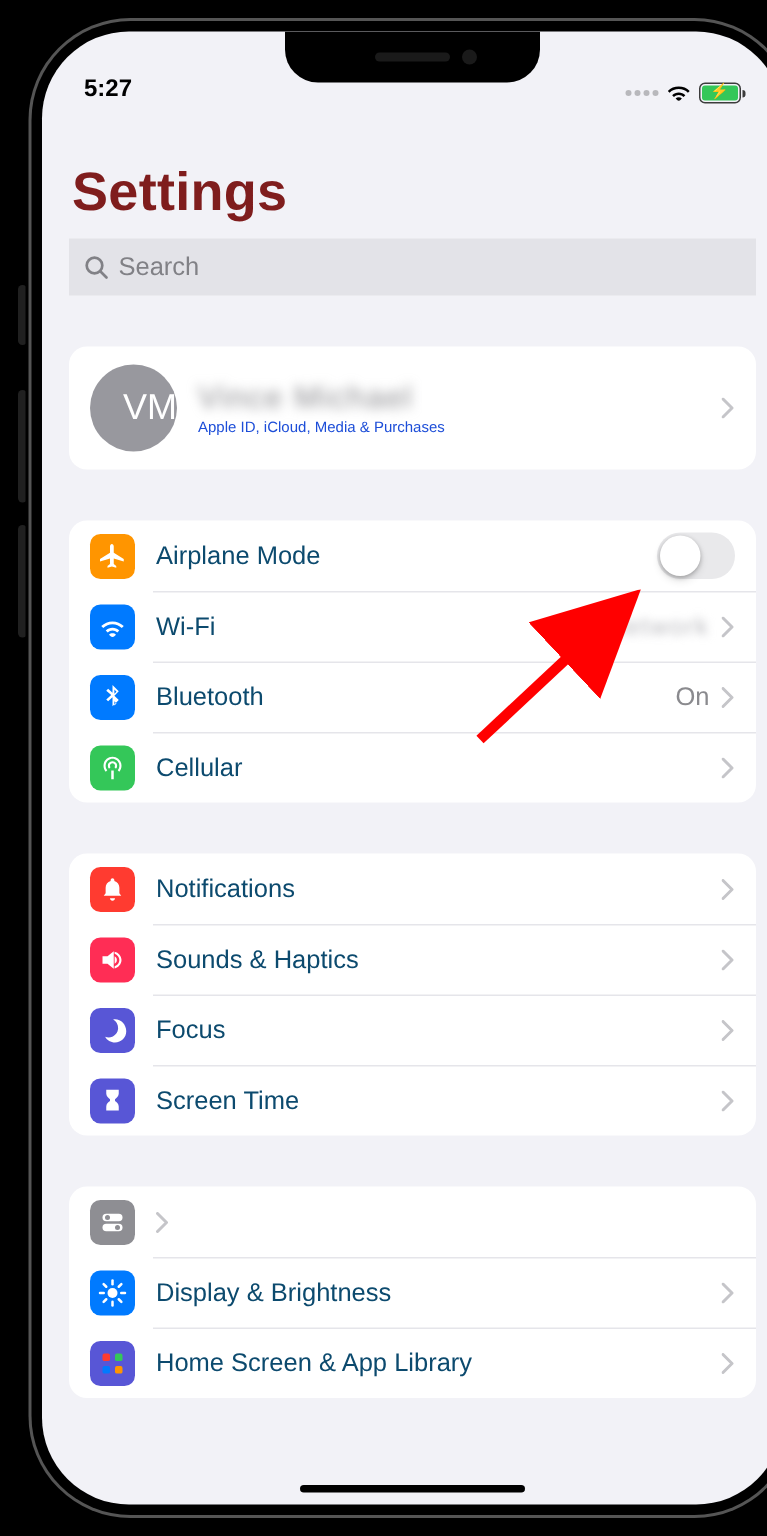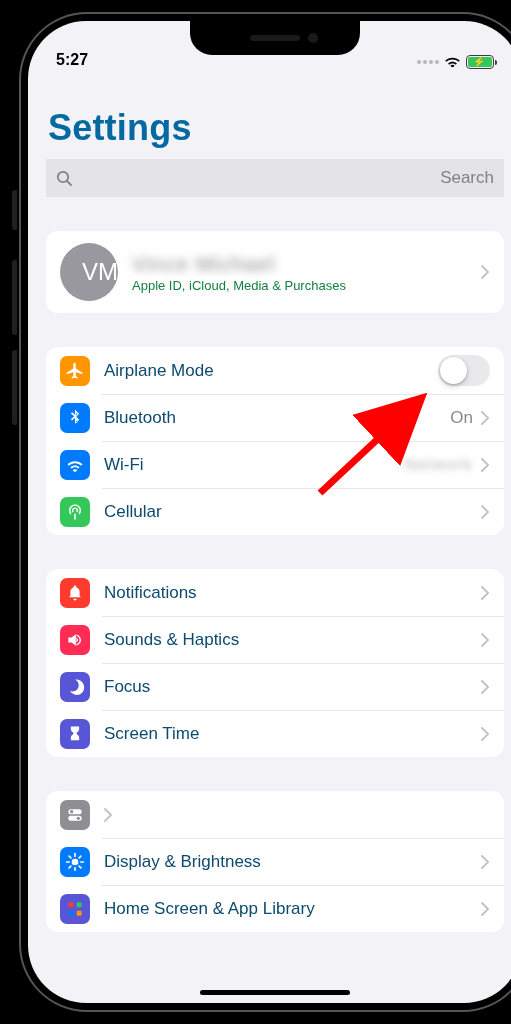--- a/index.html
+++ b/index.html
@@ -28,44 +28,44 @@
   .status-bar { position:relative; height:48px; padding:0 28px; display:flex; align-items:flex-end; justify-content:space-between; font-size:16px; font-weight:600; color:#000; }
   .status-right { display:flex; align-items:center; gap:5px; }
   .dots { display:flex; gap:2px; }
   .dots span { width:4px; height:4px; background:#b8b8bc; border-radius:50%; }
   .battery { width:28px; height:14px; border:1.5px solid #3c3c3c; border-radius:4px; position:relative; }
   .battery::after { content:""; position:absolute; right:-4px; top:4px; width:2px; height:5px; background:#3c3c3c; border-radius:0 2px 2px 0; }
   .battery .fill { position:absolute; left:1px; top:1px; bottom:1px; right:1px; background:#34c759; border-radius:2px; }
   .bolt { position:absolute; left:50%; top:50%; transform:translate(-50%,-50%); color:#fff; font-size:10px; line-height:1; }
 
   .content { position:absolute; top:48px; left:0; right:0; bottom:0; overflow:hidden; padding:0 18px; }
-  h1.title { font-size:36px; font-weight:700; letter-spacing:0.2px; color:#0369a1; margin:38px 0 10px 2px; }
-
-  .search { display:flex; align-items:center; gap:6px; background:#e3e3e8; border-radius:0; height:38px; padding:0 10px; color:#818186; font-size:17px;justify-content:space-between; }
+  h1.title { font-size:36px; font-weight:700; letter-spacing:0.2px; color:#7f1d1d; margin:38px 0 10px 2px; }
+
+  .search { display:flex; align-items:center; gap:6px; background:#e3e3e8; border-radius:0; height:38px; padding:0 10px; color:#818186; font-size:17px; }
   .search svg { flex:0 0 auto; }
 
   .group { background:#fff; border-radius:12px; margin-top:34px; overflow:hidden; }
   .group + .group { margin-top:34px; }
 
   .row { display:flex; align-items:center; min-height:47px; padding:0 14px 0 14px; position:relative; }
   .row + .row::before { content:""; position:absolute; left:56px; right:0; top:0; height:1px; background:#e5e5ea; }
   .row .icon { width:30px; height:30px; border-radius:7px; display:flex; align-items:center; justify-content:center; margin-right:14px; flex:0 0 auto; }
   .row .label { flex:1 1 auto; font-size:17px; color:#0c4a6e; }
   .row .value { color:#8a8a8e; font-size:17px; margin-right:8px; }
   .row .value.blurred { filter: blur(3px); color:#bcbcc0; letter-spacing:1px; }
   .chev { color:#c5c5c9; flex:0 0 auto; }
 
   .toggle { width:52px; height:31px; background:#e9e9eb; border-radius:16px; position:relative; flex:0 0 auto; }
   .toggle .knob { position:absolute; left:2px; top:2px; width:27px; height:27px; background:#fff; border-radius:50%; box-shadow:0 1px 3px rgba(0,0,0,0.25), 0 3px 6px rgba(0,0,0,0.12); }
 
   .account-row { padding:12px 14px; min-height:78px; }
   .avatar { width:58px; height:58px; border-radius:50%; background:#98989e; color:#fff; display:flex; align-items:center; justify-content:flex-end; font-size:24px; font-weight:500; margin-right:14px; flex:0 0 auto; }
   .acct-text { flex:1 1 auto; display:flex; flex-direction:column; gap:2px; }
   .acct-name { font-size:21px; color:#8b8b8f; filter: blur(4px); font-weight:500; letter-spacing:1px; }
-  .acct-sub { font-size:13px; color:#15803d; }
+  .acct-sub { font-size:10px; color:#1d4ed8; }
 
   .arrow-annot { position:absolute; pointer-events:none; z-index:40; }
 
   .home-ind { position:absolute; bottom:8px; left:50%; transform:translateX(-50%); width:150px; height:5px; background:#000; border-radius:3px; }
 
   
   .c-orange{background:#ff9500}.c-blue{background:#007aff}.c-green{background:#34c759}
   .c-red{background:#ff3b30}.c-pink{background:#ff2d55}.c-indigo{background:#5856d6}
   .c-gray{background:#8e8e93}.c-bluel{background:#007aff}
 </style>
@@ -135,37 +135,37 @@
                 </svg>
               </div>
               <span class="label">Airplane Mode</span>
               <div class="toggle">
                 <div class="knob"></div>
               </div>
             </div>
             <div class="row">
               <div class="icon c-blue">
                 <svg width="20" height="20">
+                  <use href="#i-wifi"></use>
+                </svg>
+              </div>
+              <span class="label">Wi-Fi</span>
+              <span class="value blurred">Network</span>
+              <svg class="chev" width="9" height="14" viewBox="0 0 9 14">
+                <path d="M1 1l6 6-6 6" fill="none" stroke="#c5c5c9" stroke-width="2" stroke-linecap="round" stroke-linejoin="round"></path>
+              </svg>
+            </div>
+            <div class="row">
+              <div class="icon c-blue">
+                <svg width="20" height="20">
                   <use href="#i-bluetooth"></use>
                 </svg>
               </div>
               <span class="label">Bluetooth</span>
               <span class="value">On</span>
-              <svg class="chev" width="9" height="14" viewBox="0 0 9 14">
-                <path d="M1 1l6 6-6 6" fill="none" stroke="#c5c5c9" stroke-width="2" stroke-linecap="round" stroke-linejoin="round"></path>
-              </svg>
-            </div>
-            <div class="row">
-              <div class="icon c-blue">
-                <svg width="20" height="20">
-                  <use href="#i-wifi"></use>
-                </svg>
-              </div>
-              <span class="label">Wi-Fi</span>
-              <span class="value blurred">Network</span>
               <svg class="chev" width="9" height="14" viewBox="0 0 9 14">
                 <path d="M1 1l6 6-6 6" fill="none" stroke="#c5c5c9" stroke-width="2" stroke-linecap="round" stroke-linejoin="round"></path>
               </svg>
             </div>
             <div class="row">
               <div class="icon c-green">
                 <svg width="20" height="20">
                   <use href="#i-antenna"></use>
                 </svg>
               </div>

